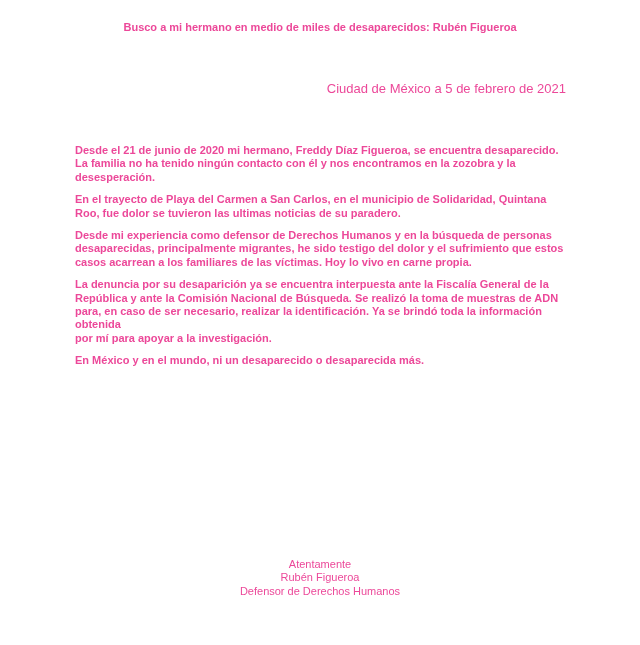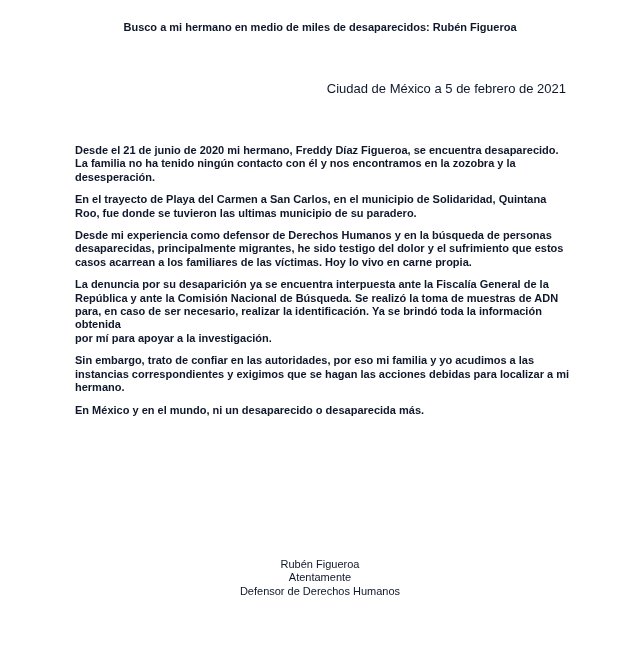--- a/index.html
+++ b/index.html
@@ -5,21 +5,21 @@
   html, body {
     margin: 0;
     padding: 0;
     background: #ffffff;
   }
   .page {
     position: relative;
     width: 640px;
     height: 645px;
     background: #ffffff;
-    color: #0f172a;
+    color: #ec4899;
     font-family: "Liberation Sans", sans-serif;
     overflow: hidden;
   }
   .title {
     position: absolute;
     top: 21px;
     left: 0;
     right: 0;
     margin: 0;
     text-align: center;
@@ -66,34 +66,31 @@
 
   <h1 class="title">Busco a mi hermano en medio de miles de desaparecidos: Rubén Figueroa</h1>
 
   <div class="dateline">Ciudad de México a 5 de febrero de 2021</div>
 
   <div class="letter-body">
     <p>Desde el 21 de junio de 2020 mi hermano, Freddy Díaz Figueroa, se encuentra desaparecido.
 La familia no ha tenido ningún contacto con él y nos encontramos en la zozobra y la
 desesperación.</p>
     <p>En el trayecto de Playa del Carmen a San Carlos, en el municipio de Solidaridad, Quintana
-Roo, fue donde se tuvieron las ultimas municipio de su paradero.</p>
+Roo, fue dolor se tuvieron las ultimas noticias de su paradero.</p>
     <p>Desde mi experiencia como defensor de Derechos Humanos y en la búsqueda de personas
 desaparecidas, principalmente migrantes, he sido testigo del dolor y el sufrimiento que estos
 casos acarrean a los familiares de las víctimas. Hoy lo vivo en carne propia.</p>
     <p>La denuncia por su desaparición ya se encuentra interpuesta ante la Fiscalía General de la
 República y ante la Comisión Nacional de Búsqueda. Se realizó la toma de muestras de ADN
 para, en caso de ser necesario, realizar la identificación. Ya se brindó toda la información
 obtenida
 por mí para apoyar a la investigación.</p>
-    <p>Sin embargo, trato de confiar en las autoridades, por eso mi familia y yo acudimos a las
-instancias correspondientes y exigimos que se hagan las acciones debidas para localizar a mi
-hermano.</p>
     <p>En México y en el mundo, ni un desaparecido o desaparecida más.</p>
   </div>
 
   <div class="signature">
+    <div>Atentamente</div>
     <div>Rubén Figueroa</div>
-    <div>Atentamente</div>
     <div>Defensor de Derechos Humanos</div>
   </div>
 
 </div>
 
 </body></html>

